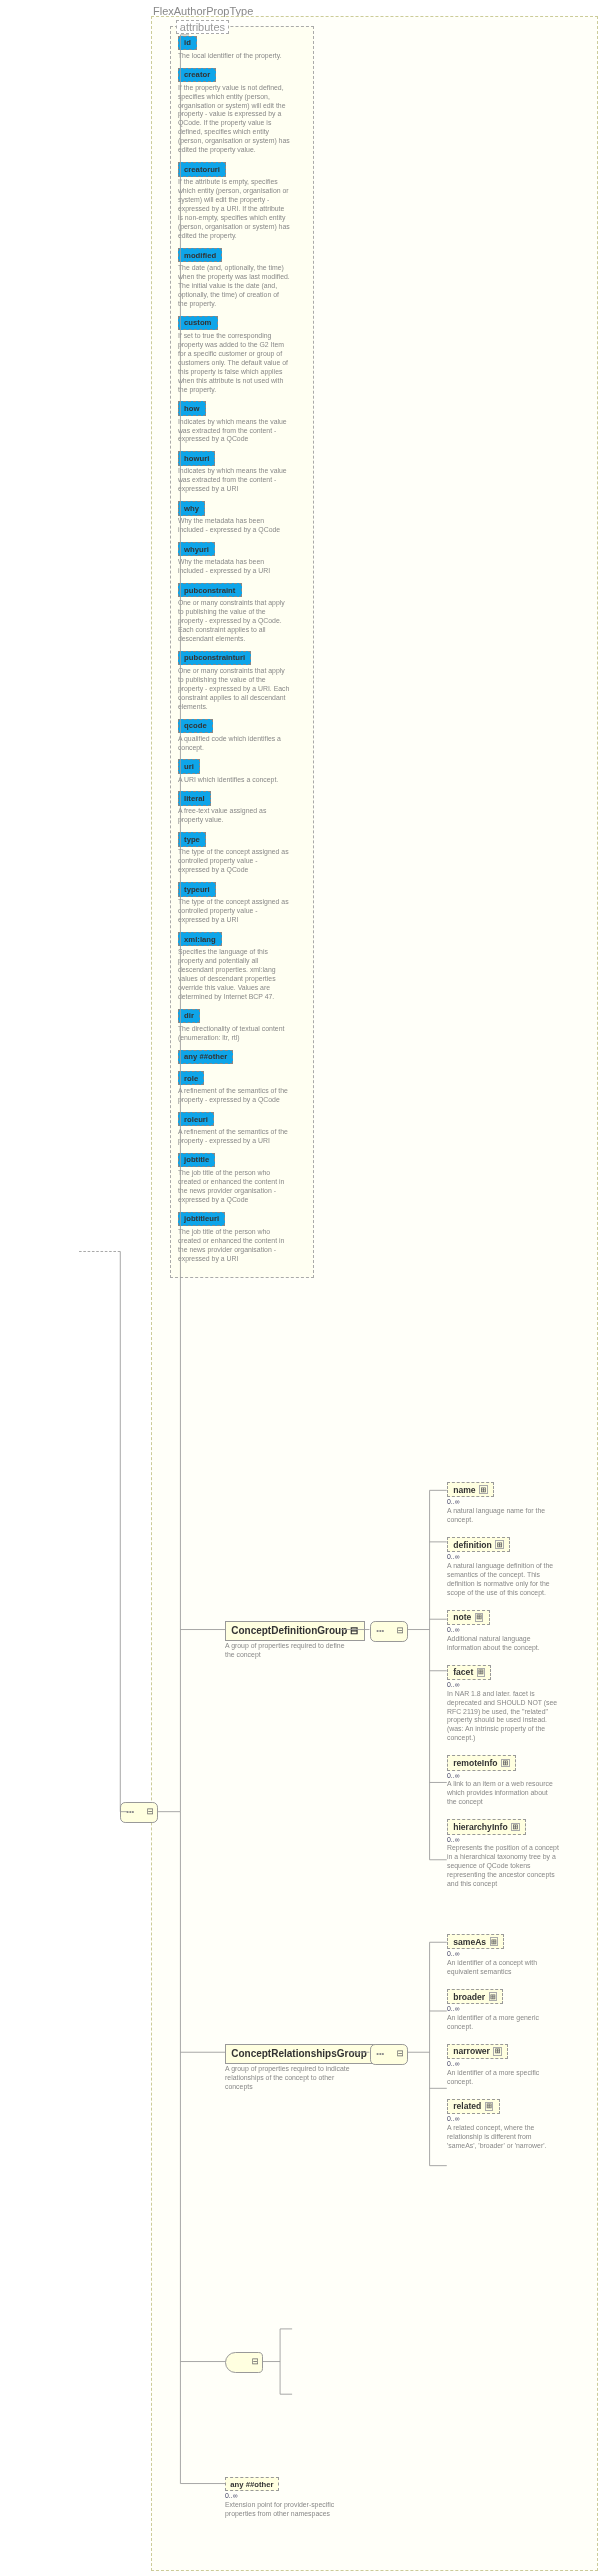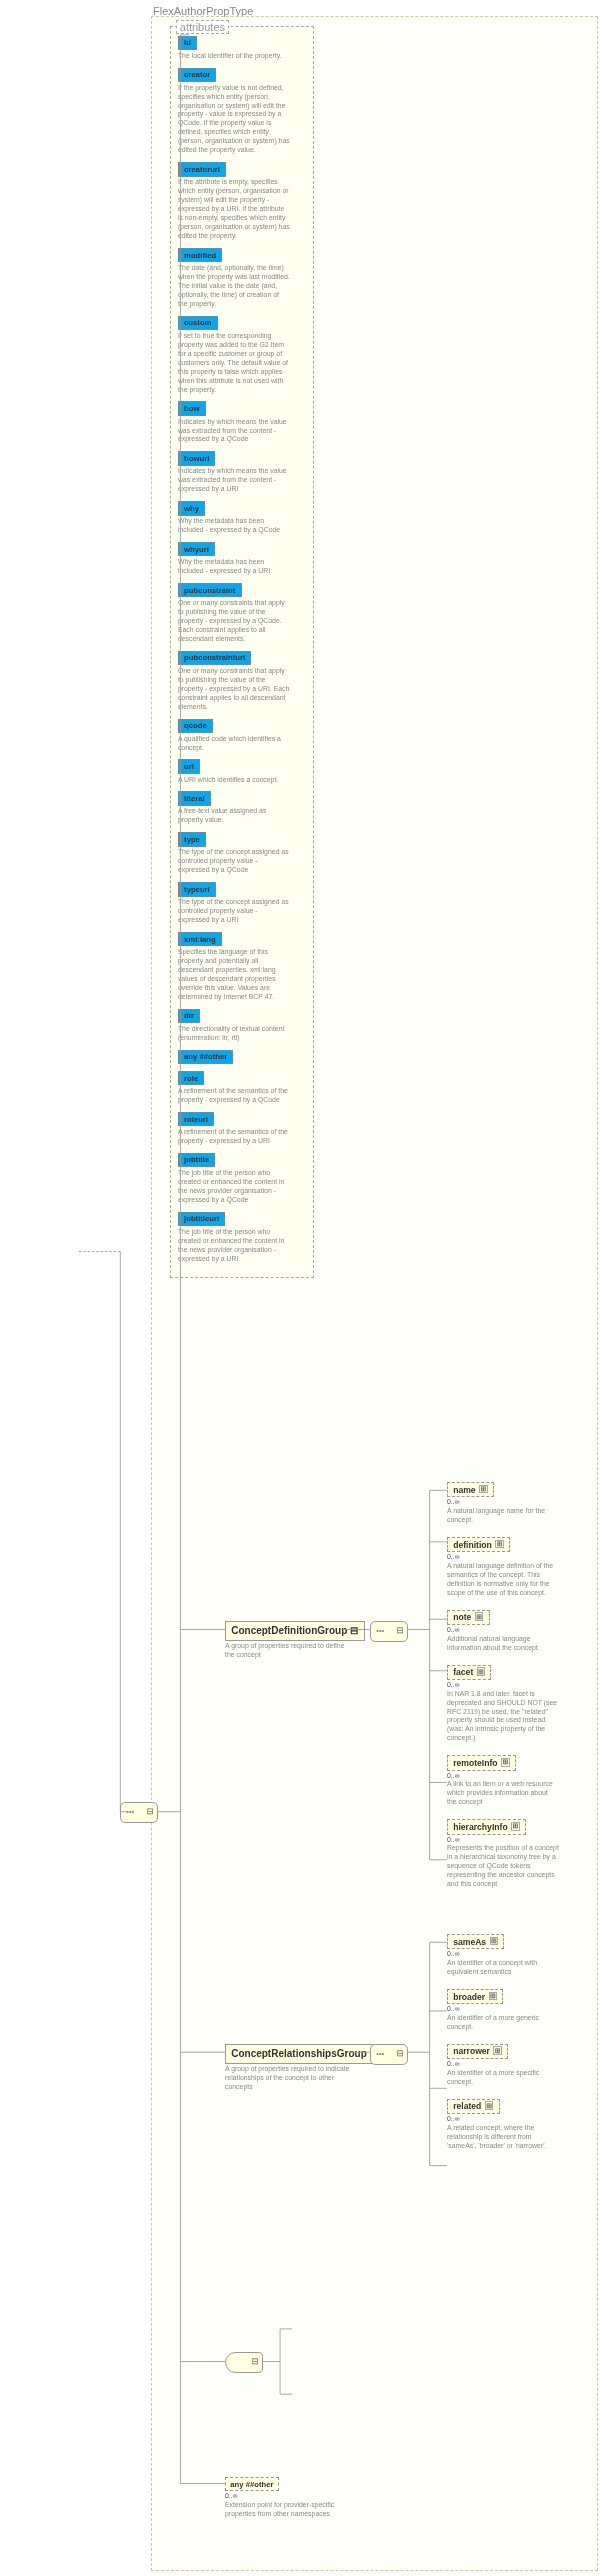--- a/index.html
+++ b/index.html
@@ -1,20 +1,20 @@
 <!DOCTYPE html>
 <html style="font-size:13.8px"><head>
 <meta charset="utf-8">
 <style>
 *{margin:0;padding:0;box-sizing:border-box}
 body{font-family:Arial,sans-serif;font-size:7.7px;color:#333;background:#fff;width:604px;height:2576px;position:relative}
 .canvas{position:relative;width:100%;height:100%}
 .node{position:absolute}
 .type-label{color:#888;font-size:11px;position:absolute}
-.element-box{background:#ffffe0;border:0.9px solid #999;padding:1.7px 5.2px;font-weight:bold;font-size:8.6px;display:inline-flex;position:relative}
+.element-box{background:#ffffe0;border:0.9px solid #999;padding:1.7px 5.2px;font-weight:bold;font-size:8.6px;display:inline-flex;align-items:center;position:relative}
 .element-box.dashed{border:0.9px dashed #999}
 .element-box .expand{margin-left:3.4px;font-size:6.9px;color:#666;border:0.9px solid #aaa;width:8.6px;height:8.6px;display:inline-flex;align-items:center;justify-content:center;cursor:pointer}
 .desc{color:#888;font-size:6.9px;line-height:1.3;max-width:112px;margin-top:1.7px}
 .root-box{background:#ffffe0;border:0.9px solid #555;padding:3.4px 6.9px;font-weight:bold;font-size:9.5px}
 .attributes-box{border:0.9px dashed #aaa;padding:8.6px 6.9px 6.9px 6.9px;margin-bottom:5.2px;background:rgba(255,255,224,0.3);position:relative}
 .attributes-box>.label{position:absolute;top:-6.9px;left:5.2px;background:#fff;padding:0 2.6px;color:#999;font-size:11px;border:0.9px dashed #aaa}
 .attr-item{margin-bottom:6.9px}
 .attr-name{background:#0ea5e9;border:0.9px dashed #888;padding:1.7px 5.2px;font-weight:bold;font-size:7.7px;display:inline-block}
 .choice-mark{display:inline-block;width:38px;height:20.6px;background:#ffffe0;border:0.9px solid #999;border-radius:12px 5.2px 5.2px 12px;position:relative}
 .choice-mark::after{content:"⊟";position:absolute;right:3.4px;top:3.4px;font-size:8.6px;color:#666}

